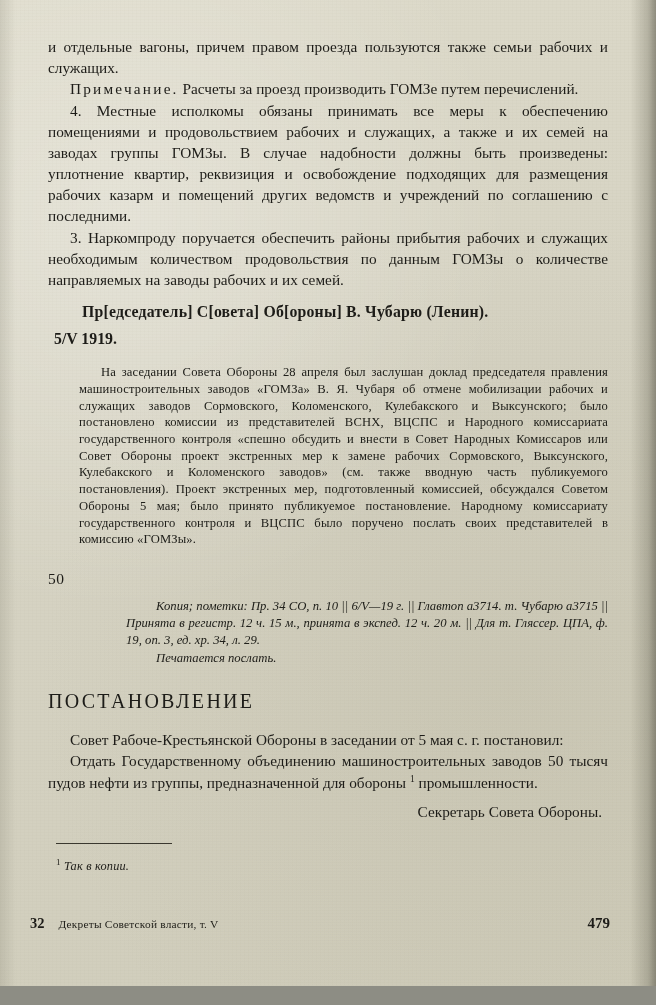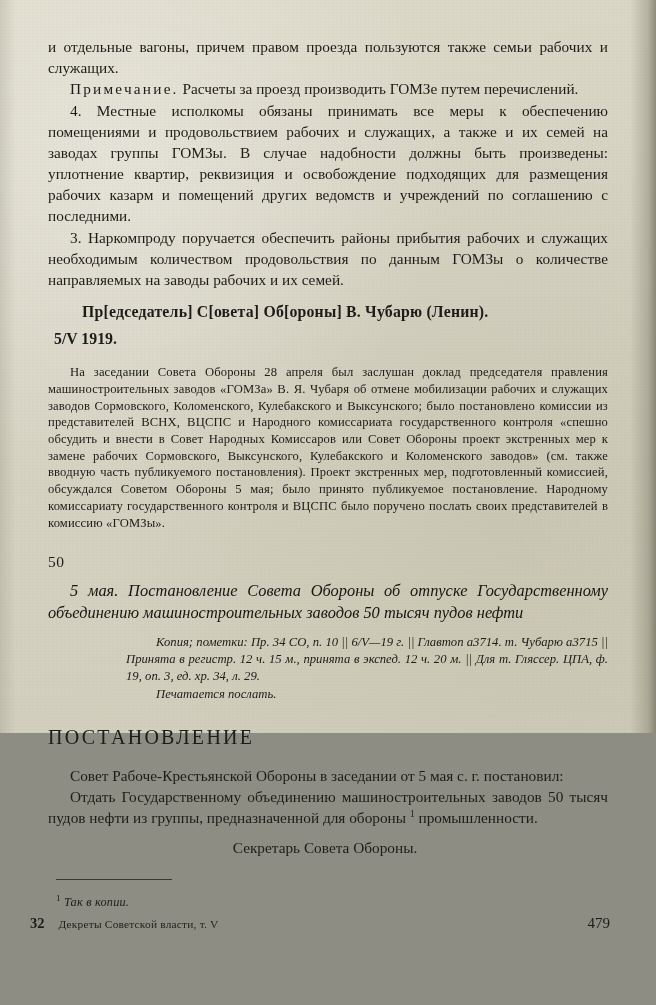--- a/index.html
+++ b/index.html
@@ -9,21 +9,21 @@
   }
   body {
     width: 656px;
     height: 1005px;
     overflow: hidden;
     font-family: "Liberation Serif", serif;
   }
   .page {
     position: relative;
     width: 656px;
-    height: 733px;
+    height: 986px;
     background: #d8d6c8;
     background-image:
       radial-gradient(circle at 18% 22%, rgba(255,255,255,0.30), rgba(255,255,255,0) 42%),
       radial-gradient(circle at 78% 70%, rgba(160,155,130,0.18), rgba(255,255,255,0) 55%),
       linear-gradient(160deg, #dedbcb 0%, #d6d3c3 45%, #cfccba 100%);
     box-sizing: border-box;
   }
   
   .edge-shadow {
     position: absolute;
@@ -84,20 +84,21 @@
     font-weight: 600;
   }
   .small-note {
     font-size: 12.6px;
     line-height: 1.33;
     text-align: justify;
     text-indent: 22px;
     margin-top: 16px;
     color: #20201b;
     letter-spacing: 0.15px;
+    margin-left: 31px;
   }
   .doc-number {
     font-size: 15.5px;
     margin-top: 22px;
     letter-spacing: 0.4px;
   }
   .doc-title {
     font-style: italic;
     font-size: 16.4px;
     line-height: 1.33;
@@ -123,21 +124,21 @@
     margin-left: 108px;
   }
   .heading {
     text-align: left;
     font-size: 20px;
     letter-spacing: 2.3px;
     margin-top: 24px;
   }
   .after-heading { margin-top: 16px; }
   .closing {
-    text-align: center;
+    text-align: right;
     font-size: 15.3px;
     margin-top: 10px;
     margin-right: 6px;
   }
   .footnote-rule {
     width: 116px;
     height: 1px;
     background: #3a382f;
     margin-top: 22px;
     margin-left: 8px;
@@ -166,21 +167,21 @@
   }
   .running-title {
     font-size: 11.4px;
     color: #24231d;
     margin-left: 14px;
     flex: 1;
     letter-spacing: 0.2px;
   }
   .page-num {
     font-size: 15px;
-    font-weight: 400;
+    font-weight: 700;
     color: #1d1c18;
   }
   sup.fn { font-size: 9.5px; vertical-align: super; }
 </style>
 </head>
 <body>
 
 <div class="page">
   <div class="grain"></div>
   <div class="edge-shadow"></div>
@@ -197,21 +198,20 @@
     <p class="body-text indent">3. Наркомпроду поручается обеспечить районы прибытия рабочих и служащих необходимым количеством продовольствия по данным ГОМЗы о количестве направляемых на заводы рабочих и их семей.</p>
 
     <p class="signature">Пр[едседатель] С[овета] Об[ороны] В. Чубарю (Ленин).</p>
 
     <p class="date-line">5/V 1919.</p>
 
     <p class="small-note">На заседании Совета Обороны 28 апреля был заслушан доклад председателя правления машиностроительных заводов «ГОМЗа» В. Я. Чубаря об отмене мобилизации рабочих и служащих заводов Сормовского, Коломенского, Кулебакского и Выксунского; было постановлено комиссии из представителей ВСНХ, ВЦСПС и Народного комиссариата государственного контроля «спешно обсудить и внести в Совет Народных Комиссаров или Совет Обороны проект экстренных мер к замене рабочих Сормовского, Выксунского, Кулебакского и Коломенского заводов» (см. также вводную часть публикуемого постановления). Проект экстренных мер, подготовленный комиссией, обсуждался Советом Обороны 5 мая; было принято публикуемое постановление. Народному комиссариату государственного контроля и ВЦСПС было поручено послать своих представителей в комиссию «ГОМЗы».</p>
 
     <p class="doc-number">50</p>
 
-    <p class="doc-title">5 мая. Постановление Совета Обороны об отпуске Государственному объединению машиностроительных заводов 50 тысяч пудов нефти</p>
 
     <p class="archival">Копия; пометки: Пр. 34 СО, п. 10 || 6/V—19 г. || Главтоп а3714. т. Чубарю а3715 || Принята в регистр. 12 ч. 15 м., принята в экспед. 12 ч. 20 м. || Для т. Гляссер. ЦПА, ф. 19, оп. 3, ед. хр. 34, л. 29.</p>
 
     <p class="printed-first">Печатается послать.</p>
 
     <p class="heading">ПОСТАНОВЛЕНИЕ</p>
 
     <p class="body-text indent after-heading">Совет Рабоче-Крестьянской Обороны в заседании от 5 мая с. г. постановил:</p>
 
     <p class="body-text indent">Отдать Государственному объединению машиностроительных заводов 50 тысяч пудов нефти из группы, предназначенной для обороны <sup class="fn">1</sup> промышленности.</p>

